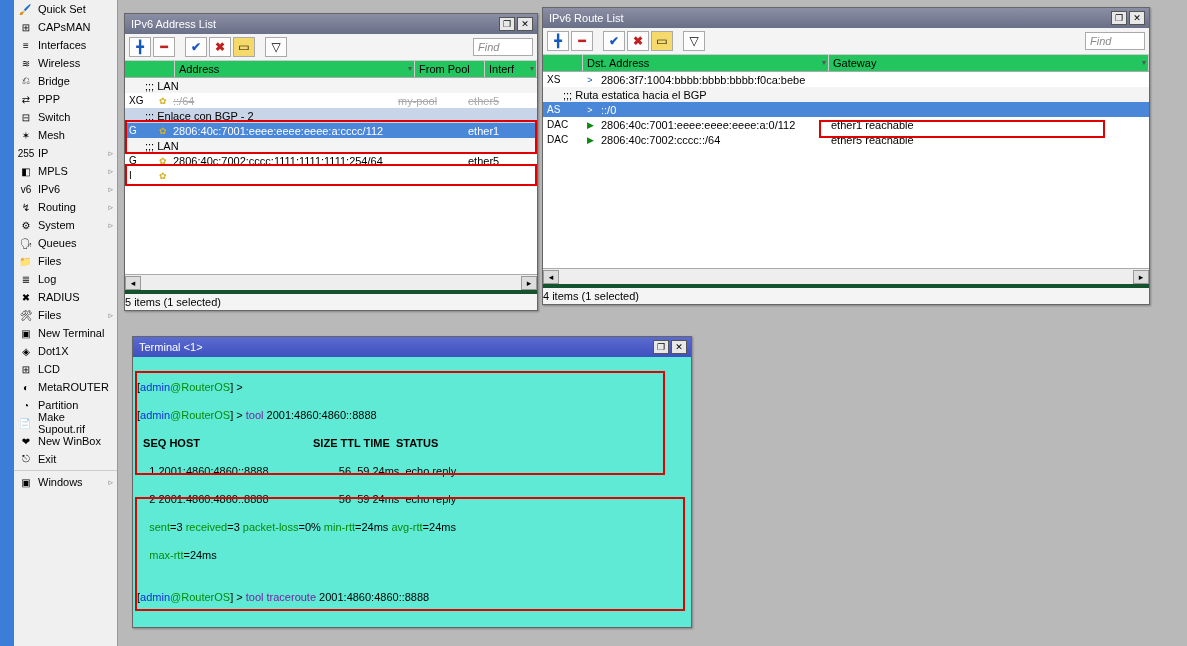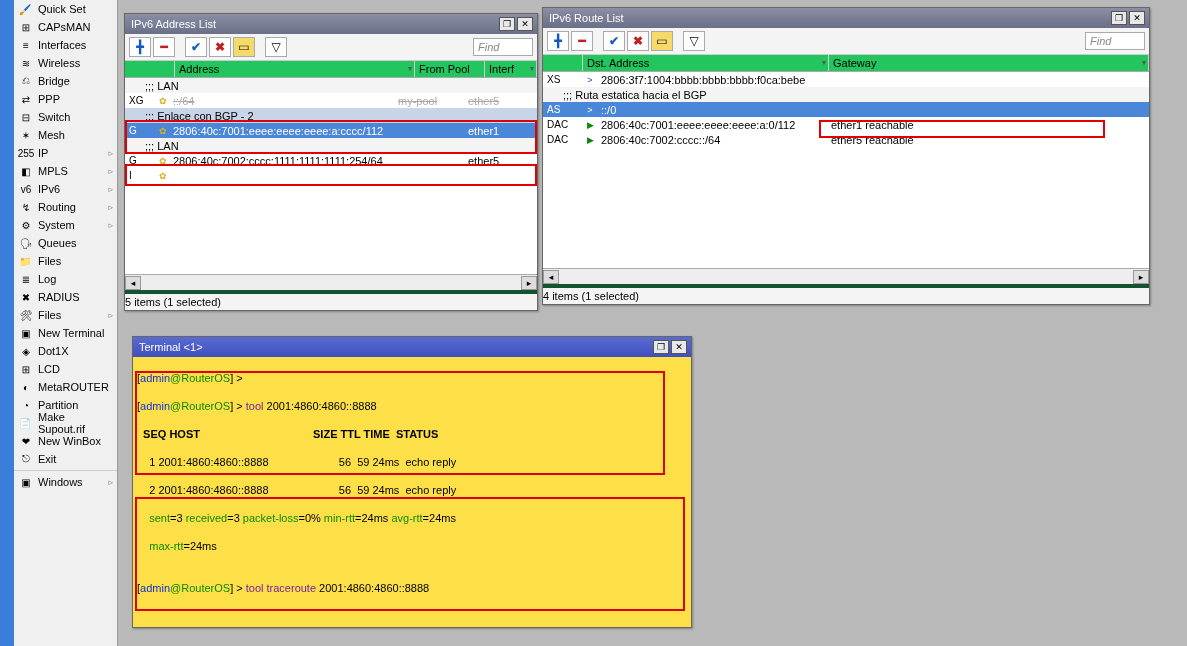--- a/index.html
+++ b/index.html
@@ -44,21 +44,21 @@
 .row .aicon { width: 14px; text-align: center; font-size: 9px; }
 
 .redbox { position: absolute; border: 2px solid #e00000; pointer-events: none; }
 
 .status { border-top: 4px solid #14532d; padding: 2px 0; background: #f4f4f4; font-size: 11px; }
 .scroll-h { height: 16px; border-top: 1px solid #aaa; background: #eee; display: flex; align-items: center; }
 .scroll-h .ar { width: 16px; height: 14px; border: 1px solid #999; background: #ddd; display: flex; align-items: center; justify-content: center; font-size: 9px; }
 .scroll-h .track { flex: 1; }
 
 
-.term { background: #fde047; font-family: "Courier New", monospace; font-size: 12px; line-height: 14px; padding: 0 4px; white-space: pre; }
+.term { background: #5eead4; font-family: "Courier New", monospace; font-size: 12px; line-height: 14px; padding: 9px 4px; white-space: pre; }
 .term .blue { color: #1030d8; }
 .term .green { color: #0a8a0a; }
 .term .purple { color: #7a1fa0; }
 .term .bold { font-weight: bold; }
 
 .blur { filter: blur(3px); background: #fbe9b0; color: #b08020; }
 </style>
 </head>
 <body>
 

